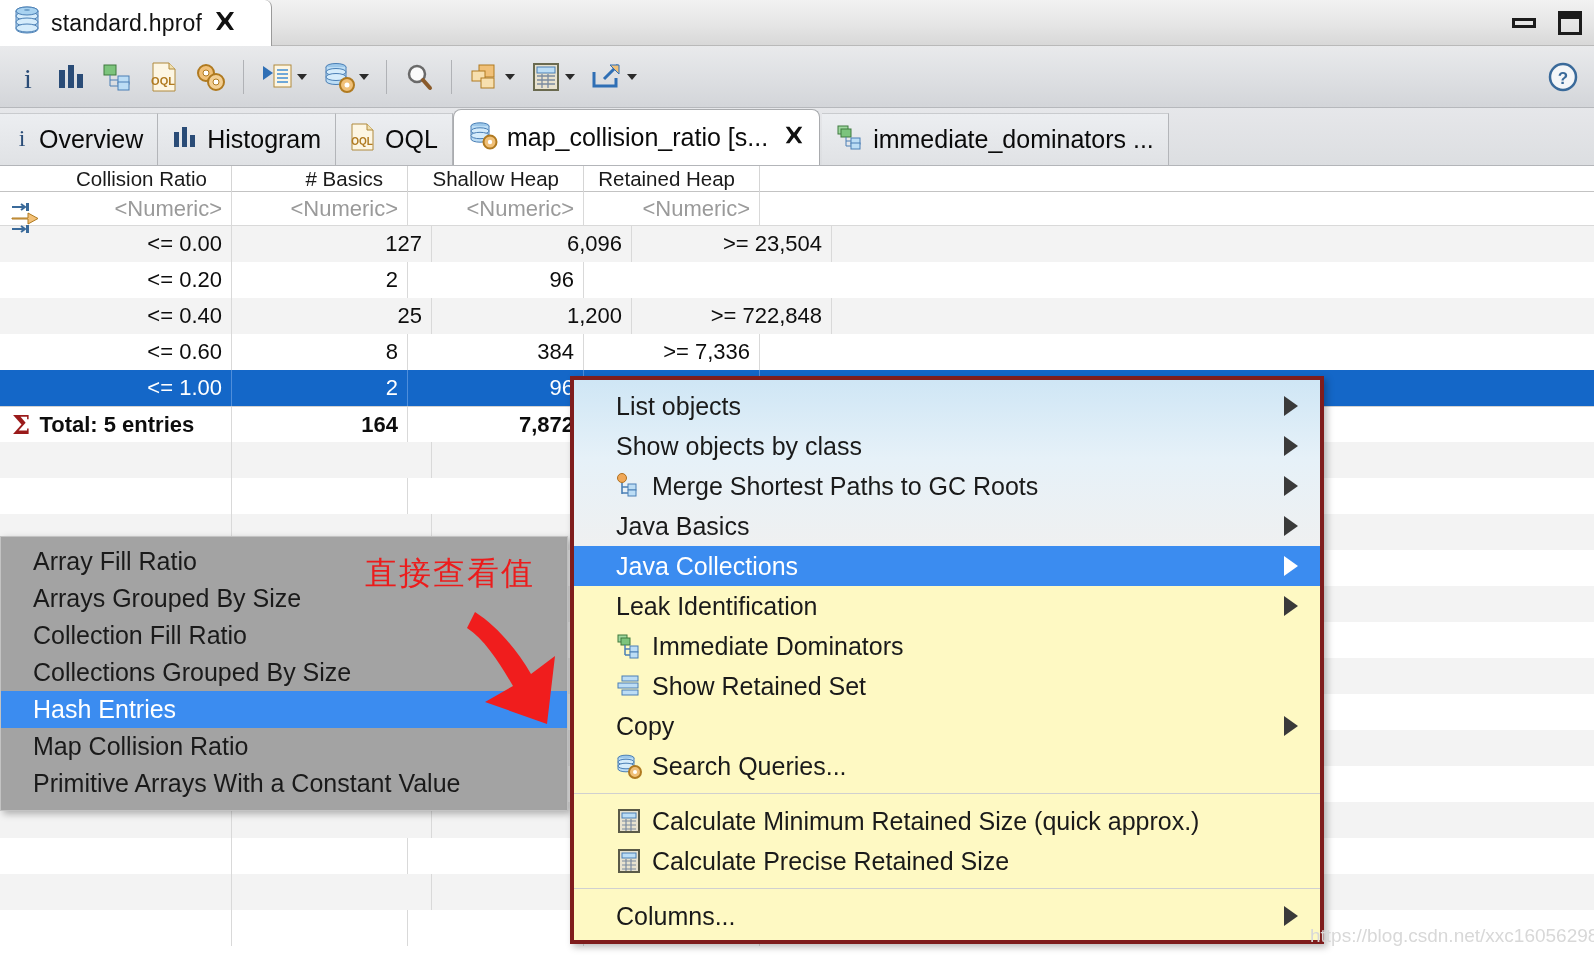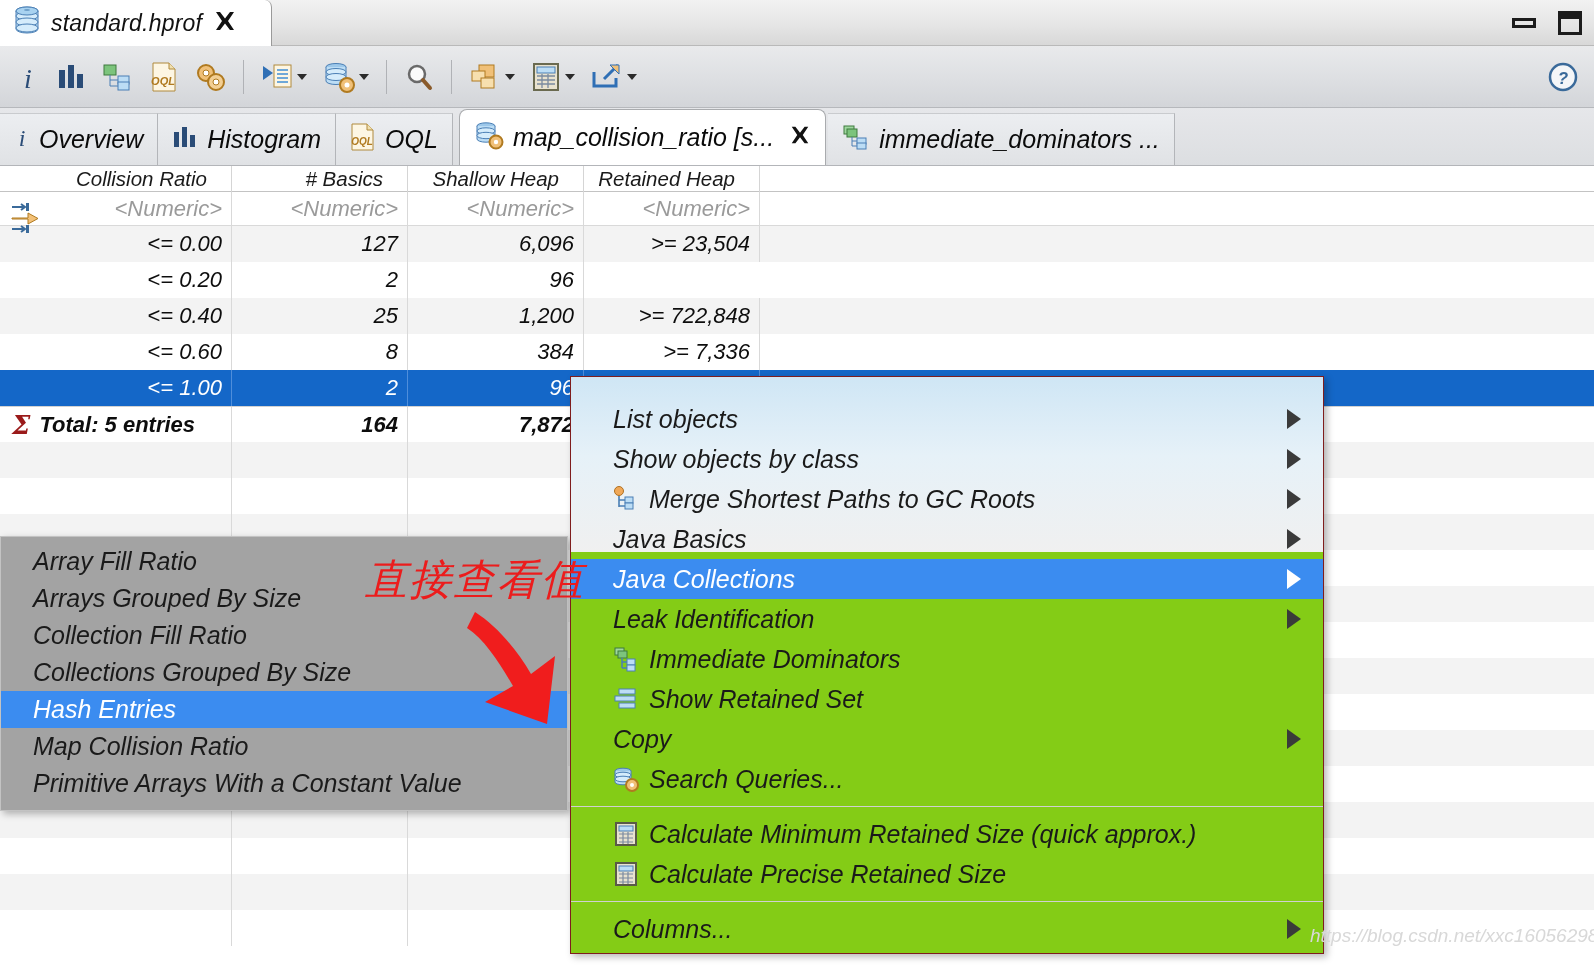--- a/index.html
+++ b/index.html
@@ -1,21 +1,21 @@
 <!DOCTYPE html>
 <html><head>
 <meta charset="utf-8">
 <style>
   * { box-sizing: border-box; margin:0; padding:0; }
   html,body{
     width:1594px; height:968px; overflow:hidden;
     font-family:"Liberation Sans", sans-serif;
     background:#ffffff;
   }
-  #app{ position:relative; width:1594px; height:740px;font-style:italic; }
+  #app{ position:relative; width:1594px; height:740px; }
 
   
   .titlebar{
     position:absolute; left:0; top:0; width:1594px; height:46px;
     background:linear-gradient(to bottom,#f2f2f2 0%, #e4e4e4 60%, #d8d8d8 100%);
     border-bottom:1px solid #b9b9b9;
   }
   .file-tab{
     position:absolute; left:0; top:0; width:272px; height:46px;
     background:#ffffff;
@@ -51,57 +51,57 @@
     height:52px; display:flex; align-items:center; gap:9px;
     padding:0 14px; font-size:25px; color:#0a0a0a; white-space:nowrap;
     background:linear-gradient(to bottom,#eceef1 0%, #e0e2e5 100%);
     border-right:1px solid #b3b5b9;
     border-top:1px solid #c9cbce;
   }
   .vtab.active{
     background:#ffffff;
     border-top-left-radius:8px; border-top-right-radius:8px;
     border:1px solid #a9abae; border-bottom:none; height:56px;
-    margin-left:6px; margin-right:2px;
+    margin-left:0; margin-right:2px;
   }
   .vtab .x{ font-size:23px; color:#111; margin-left:6px;}
 
   
   .table{ position:absolute; left:0; top:166px; width:1594px; height:802px; background:#fff; }
   .thead{ display:flex; height:26px; background:#ffffff; border-bottom:1px solid #c3c3c3;}
   .th{
     font-size:20.5px; color:#1a1a1a; text-align:right; padding-right:24px;
     border-right:1px solid #d5d5d5; line-height:26px; height:26px; overflow:hidden;
   }
   .row{ display:flex; height:36px; align-items:center;}
   .row.filter{ height:34px; background:#fff; border-bottom:1px solid #d9d9d9;}
-  .row.alt{ background:#f3f3f3; }
+  .row.alt{ background:#f3f3f3;gap:24px; }
   .row.sel{ background:#1467c8; color:#fff; }
   .row.total{ background:#ffffff; border-top:1px solid #d2d2d2;}
   .cell{
     font-size:22px; color:#0d0d0d; text-align:right; padding-right:9px;
     border-right:1px solid #d9d9d9; height:100%;
     display:flex; align-items:center; justify-content:flex-end;
     overflow:hidden; white-space:nowrap;
   }
   .row.sel .cell{ color:#fff; border-right-color:#4f8edb;}
   .cell.numeric{ color:#9a9a9a; }
   .cell.total-label{ justify-content:flex-start; padding-left:12px; font-weight:bold; gap:9px;}
   .cell.total-val{ font-weight:bold; }
   .c0{width:232px;} .c1{width:176px;} .c2{width:176px;} .c3{width:176px;} .c4{flex:1;border-right:none;}
 
   .filter-icon{ position:absolute; left:10px; top:202px; width:36px; height:30px; }
 
   
   .ctxmenu{
     position:absolute; left:570px; top:376px; width:754px;
-    background:#84cc16;
-    border:1px solid #7f1d1d;
+    background:#fef9c3;
+    border:4px solid #7f1d1d;
     box-shadow:3px 3px 7px rgba(0,0,0,.28);
-    padding:22px 0 4px 0;
+    padding:6px 0 4px 0;
   }
   .ctxmenu::before{
     content:""; position:absolute; left:0; top:0; right:0; height:175px;
     background:linear-gradient(to bottom,#cfe6f5 0%, #e6f1f8 45%, #f0f0f0 100%);
     pointer-events:none;
   }
   .mi{
     position:relative; display:flex; align-items:center; height:40px;
     padding-left:42px; padding-right:18px; font-size:25px; color:#1a1a1a; white-space:nowrap;
   }
@@ -121,21 +121,21 @@
     background:#a3a3a3; border:1px solid #c3c3c3;
     box-shadow:3px 3px 7px rgba(0,0,0,.28);
     padding:6px 0 8px 0;
   }
   .smi{ display:flex; align-items:center; height:37px; padding-left:32px; font-size:25px; color:#1a1a1a; white-space:nowrap;}
   .smi.sel{ background:#3b8cf0; color:#ffffff; }
 
   
   .cn-note{
     position:absolute; left:365px; top:552px;
-    font-size:42px; color:#ec1c1c; letter-spacing:2px;
+    font-size:32px; color:#ec1c1c; letter-spacing:2px;
     font-family:"DejaVu Sans", sans-serif;
   }
   .arrow-svg{ position:absolute; left:455px; top:604px; }
   .watermark{
     position:absolute; left:1310px; top:925px;
     font-size:19px; color:#d8d8d8; white-space:nowrap;
   }
 </style>
 </head>
 <body>

